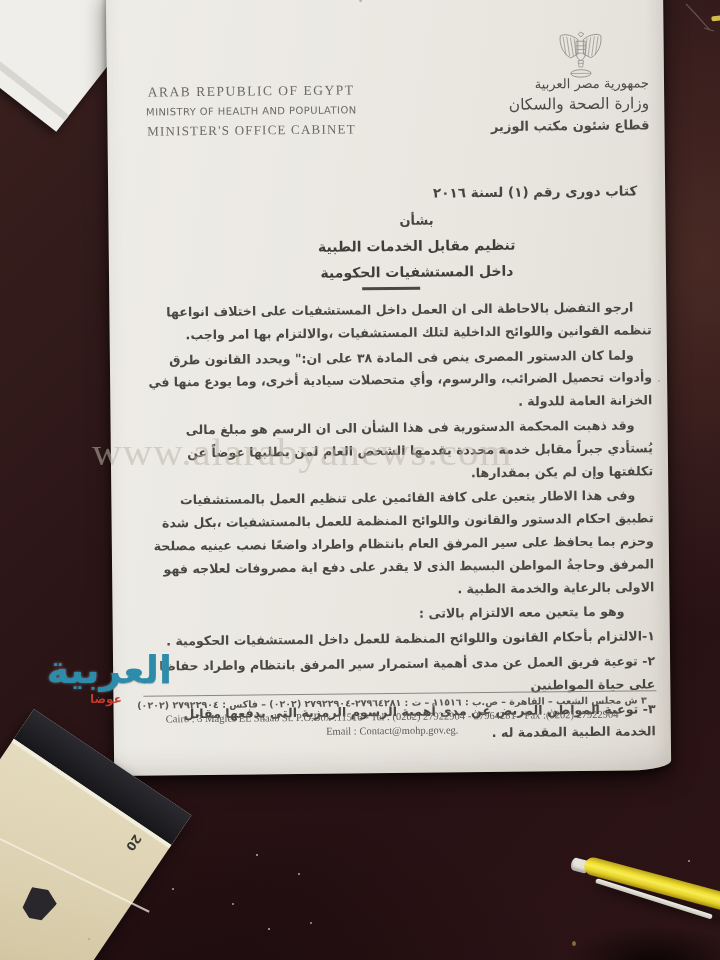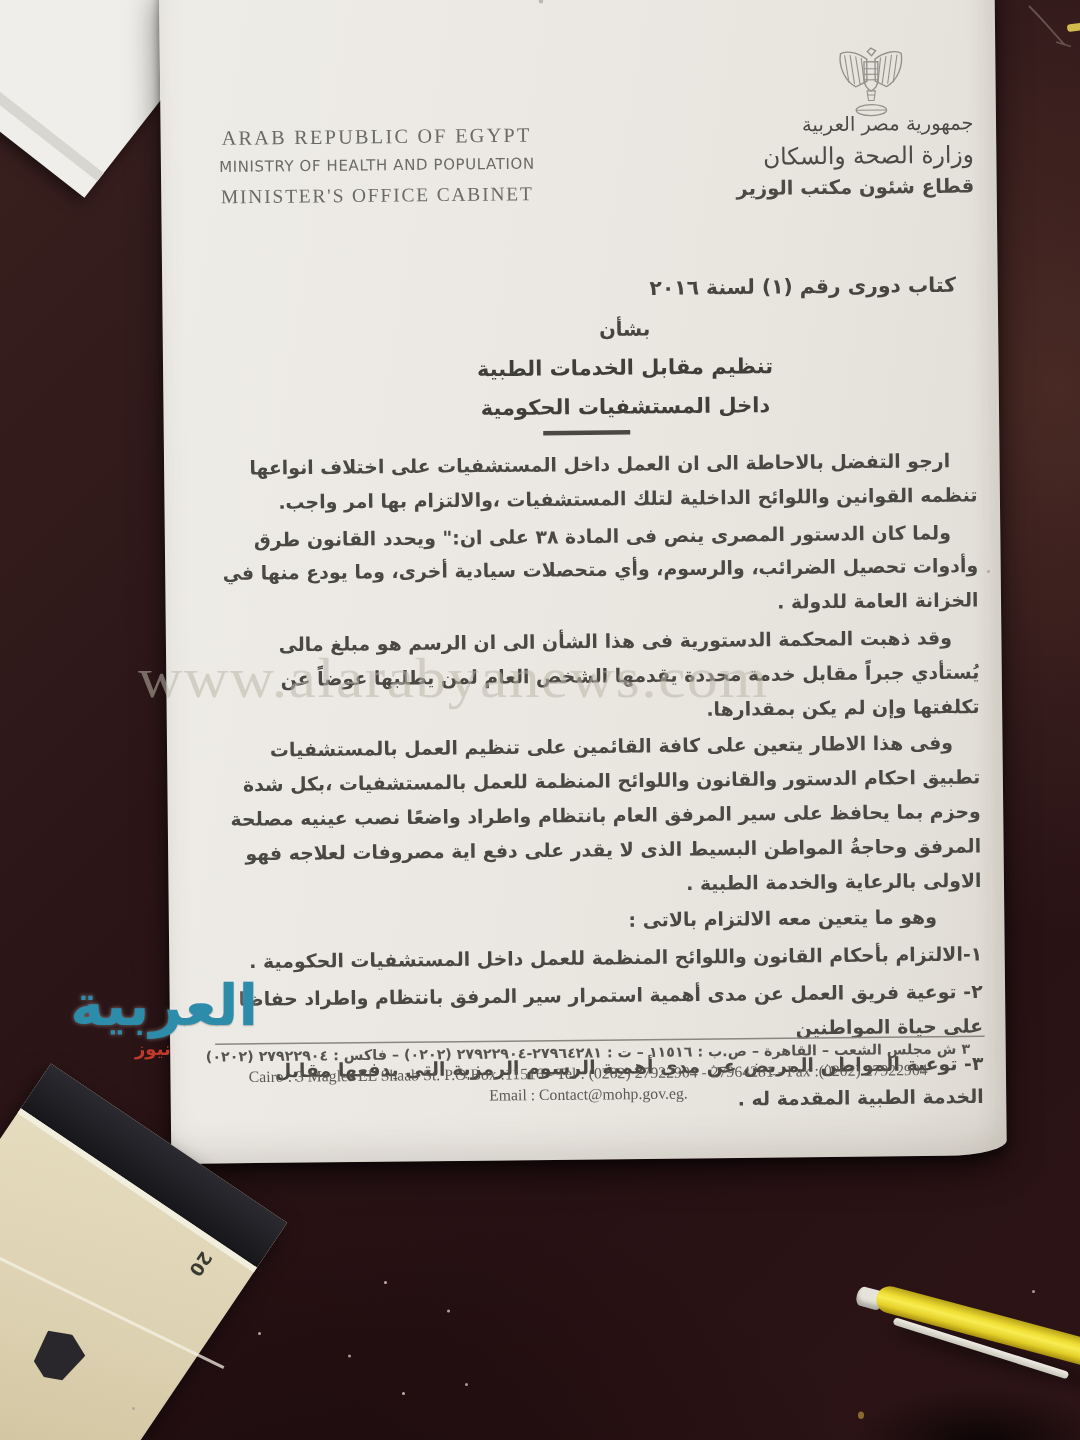--- a/index.html
+++ b/index.html
@@ -163,21 +163,21 @@
   </div>
 
   <svg class="scribble" viewBox="0 0 40 40">
     <path d="M6 4 C18 16 24 24 30 30 M24 28 l10 3" stroke="#8a7f72" stroke-width="1.2" fill="none" opacity="0.55"></path>
   </svg>
 
   <div class="watermark">www.alarabyanews.com</div>
 
   <div class="logo">
     <div class="main">العربية</div>
-    <div class="sub">نيوز</div>
+    <div class="sub">عوضا</div>
   </div>
 
   <div class="pack">
     <div class="band"></div>
     <div class="band-edge"></div>
     <div class="count">20</div>
     <div class="crest"></div>
     <div class="crease"></div>
   </div>
 

